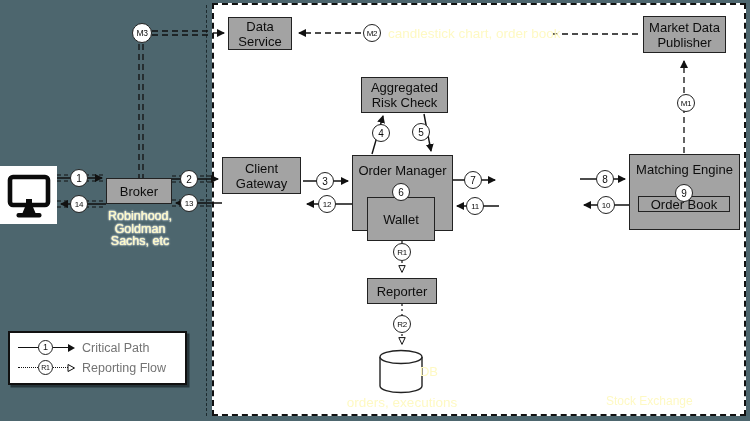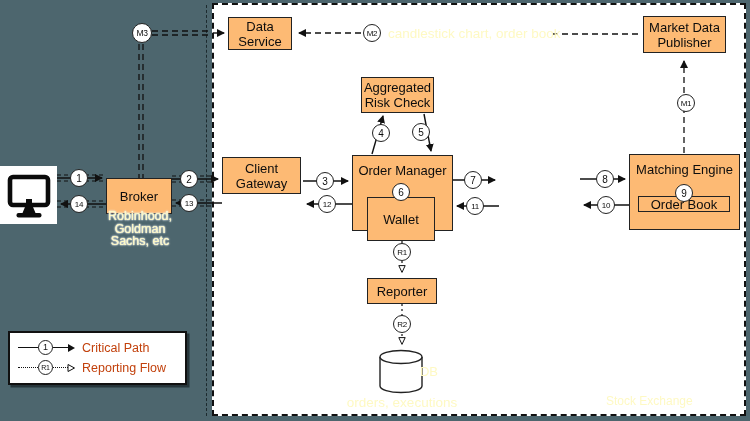--- a/index.html
+++ b/index.html
@@ -14,21 +14,21 @@
   
   #se-boundary{
     left:212px;top:3px;width:534px;height:413px;
     background:#ffffff;border:2px dashed #111;box-sizing:border-box;
   }
   #se-shadow-line{
     left:206px;top:5px;height:411px;width:0;border-left:1.5px dashed #1c2a2e;
   }
   
   .node{
-    background:#fdba74;border:1.5px solid #222;box-sizing:border-box;
+    background:#a3a3a3;border:1.5px solid #222;box-sizing:border-box;
     display:flex;align-items:center;justify-content:center;text-align:center;
     font-size:13px;line-height:15px;color:#0d0d0d;
   }
   .node.top-label{align-items:flex-start;padding-top:7px;}
   
   .circ{
     width:18px;height:18px;border:1.4px solid #222;border-radius:50%;
     background:#fff;box-sizing:border-box;
     display:flex;align-items:center;justify-content:center;
     font-size:10px;color:#0d0d0d;z-index:6;
@@ -51,21 +51,21 @@
   .lg-sym{position:relative;width:58px;height:16px;flex:0 0 58px;}
   .lg-line{position:absolute;left:0;top:7px;width:50px;height:0;}
   .lg-line.solid{border-top:1.5px solid #111;}
   .lg-line.dashed{border-top:1.5px dashed #111;}
   .lg-line.dotted{border-top:1.5px dotted #111;}
   .lg-circ{position:absolute;left:20px;top:0px;width:15px;height:15px;
     border:1.3px solid #222;border-radius:50%;background:#fff;box-sizing:border-box;
     display:flex;align-items:center;justify-content:center;font-size:9px;}
   .lg-circ.two{font-size:7px;letter-spacing:-0.3px;}
   .lg-arrow{position:absolute;left:49px;top:3px;}
-  .lg-label{font-size:12.5px;color:#c2410c;padding-left:6px;white-space:nowrap;}
+  .lg-label{font-size:12.5px;color:#737373;padding-left:6px;white-space:nowrap;}
 </style>
 </head>
 <body>
 
 <div id="canvas">
 
   <div class="abs" id="se-shadow-line"></div>
   <div class="abs" id="se-boundary"></div>
 
   <svg class="overlay" width="750" height="421" viewBox="0 0 750 421">
@@ -127,33 +127,33 @@
 
     <g>
       <rect x="0" y="166" width="57" height="58" fill="#fff"></rect>
       <rect x="10" y="177" width="38" height="28" rx="3" fill="#fff" stroke="#0b0b0b" stroke-width="4.6"></rect>
       <rect x="26" y="199" width="6" height="4" fill="#0b0b0b"></rect>
       <polygon points="25,207 33,207 35.5,213 22.5,213" fill="#0b0b0b"></polygon>
       <rect x="16.5" y="213" width="25" height="4.5" rx="2" fill="#0b0b0b"></rect>
     </g>
   </svg>
 
-  <div class="boxlayer abs node" style="left:106px;top:178px;width:66px;height:36px;">
+  <div class="boxlayer abs node" style="left:106px;top:178px;width:66px;height:26px;">
     <span>Broker</span>
   </div>
 
   <div class="boxlayer abs node" style="left:228px;top:17px;width:64px;height:33px;">
     <span>Data Service</span>
   </div>
 
   <div class="boxlayer abs node" style="left:643px;top:16px;width:83px;height:37px;">
     <span>Market Data Publisher</span>
   </div>
 
-  <div class="boxlayer abs node" style="left:361px;top:77px;width:73px;height:36px;">
+  <div class="boxlayer abs node" style="left:361px;top:77px;width:87px;height:36px;">
     <span>Aggregated Risk Check</span>
   </div>
 
   <div class="boxlayer abs node" style="left:222px;top:157px;width:79px;height:37px;">
     <span>Client Gateway</span>
   </div>
 
   <div class="boxlayer abs node top-label" style="left:352px;top:155px;width:101px;height:76px;">
     <span>Order Manager</span>
   </div>

